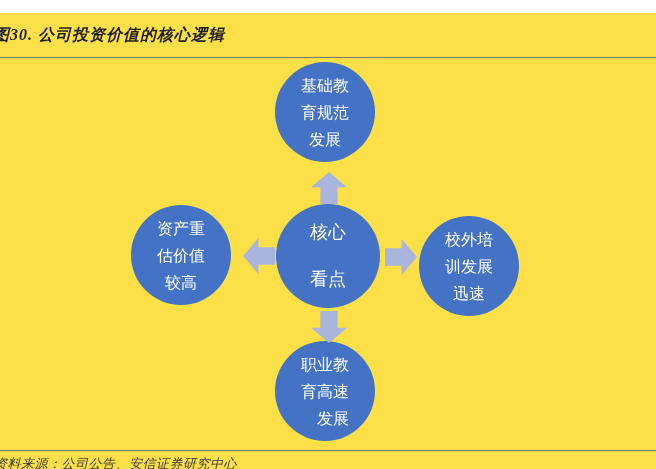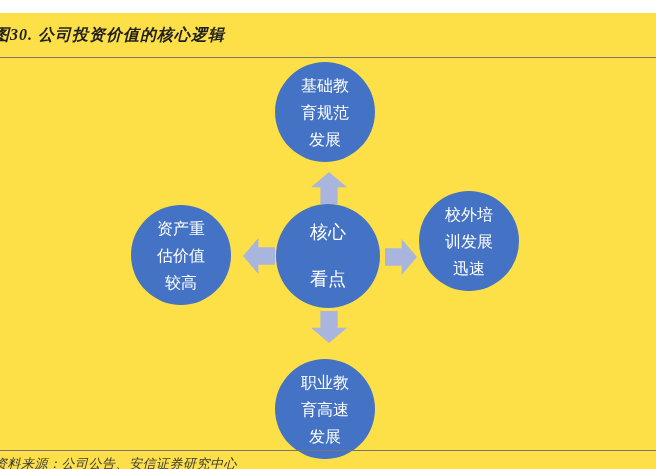--- a/index.html
+++ b/index.html
@@ -58,22 +58,22 @@
     justify-content: center;
     text-align: center;
   }
   .node-label {
     white-space: pre-line;
     font-size: 16px;
     line-height: 27px;
   }
   .node-top    { left: 275px; top: 49px;  width: 100px; height: 100px; }
   .node-left   { left: 131px; top: 192px; width: 100px; height: 100px; text-align: center; }
-  .node-right  { left: 419px; top: 178px; width: 100px; height: 100px; }
-  .node-bottom { left: 275px; top: 346px; width: 100px; height: 100px; }
+  .node-right  { left: 419px; top: 203px; width: 100px; height: 100px; }
+  .node-bottom { left: 275px; top: 328px; width: 100px; height: 100px; text-align: right; }
   .node-center { left: 276px; top: 191px; width: 104px; height: 104px; }
   .node-center .node-label { font-size: 18px; line-height: 47px; text-align: right; }
 
   
   .arrow {
     position: absolute;
     background: #a9b5dc;
   }
   .arrow-up {
     left: 311px; top: 159px; width: 36px; height: 32px;

